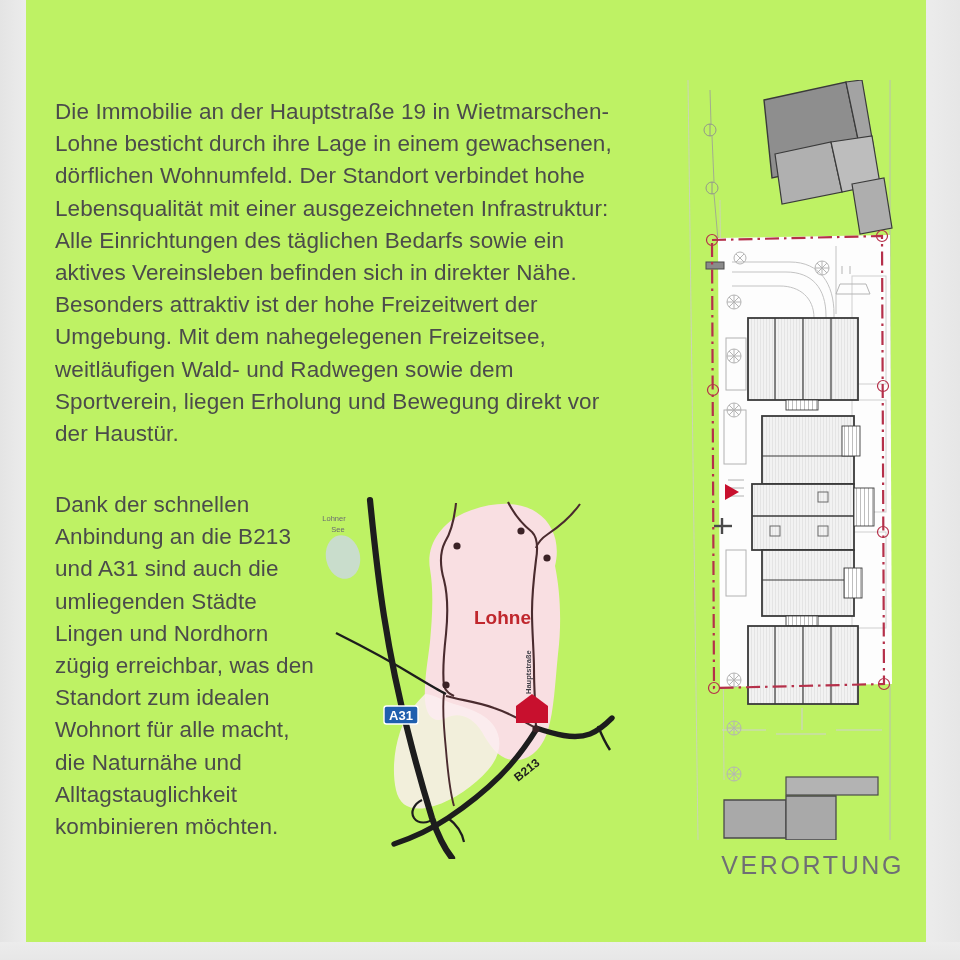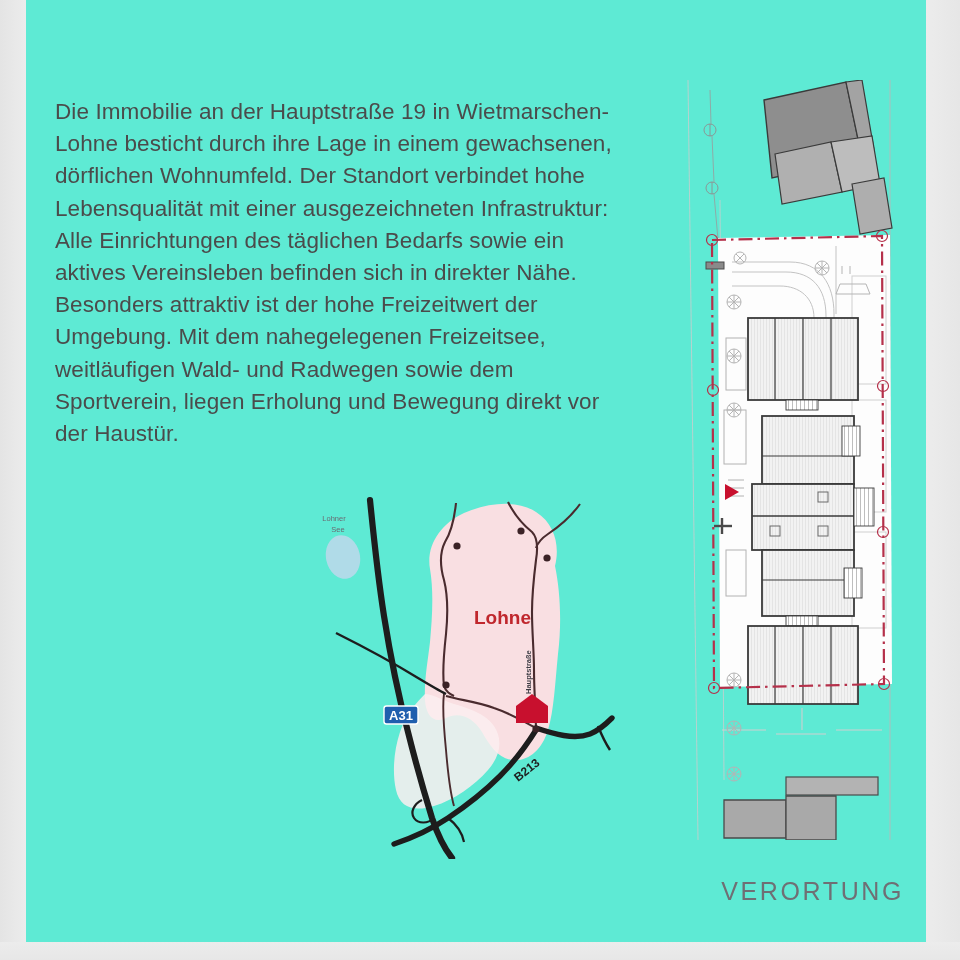--- a/index.html
+++ b/index.html
@@ -5,21 +5,21 @@
   * { box-sizing: border-box; margin: 0; padding: 0; }
   html, body {
     width: 960px; height: 960px;
     background: #ececec;
     font-family: "Liberation Sans", sans-serif;
     overflow: hidden;
   }
   #page {
     position: relative;
     width: 960px; height: 960px;
-    background: #5eead4;
+    background: #bef264;
   }
   
   #edge-left {
     position: absolute; left: 0; top: 0; width: 26px; height: 960px;
     background: linear-gradient(to right, #e4e4e4 0%, #ececec 100%);
   }
   #edge-right {
     position: absolute; right: 0; top: 0; width: 34px; height: 960px;
     background: linear-gradient(to left, #e6e6e6 0%, #ececec 100%);
   }
@@ -74,38 +74,39 @@
   #site-plan {
     position: absolute;
     left: 676px; top: 80px;
     width: 262px; height: 760px;
   }
   #site-plan svg { display: block; }
 
   
   #caption {
     position: absolute;
-    right: 56px; bottom: 54px;
+    right: 56px; bottom: 80px;
     font-size: 25px;
     letter-spacing: 2.6px;
     color: #6f6f74;
     font-weight: 400;
   }
 </style>
 </head>
 <body>
 
 <div id="page">
 
   <div id="edge-left"></div>
   <div id="edge-right"></div>
   <div id="edge-bottom"></div>
 
   <p class="body-text" id="para-1">Die Immobilie an der Hauptstraße 19 in Wietmarschen-Lohne besticht durch ihre Lage in einem gewachsenen, dörflichen Wohnumfeld. Der Standort verbindet hohe Lebensqualität mit einer ausgezeichneten Infrastruktur: Alle Einrichtungen des täglichen Bedarfs sowie ein aktives Vereinsleben befinden sich in direkter Nähe. Besonders attraktiv ist der hohe Freizeitwert der Umgebung. Mit dem nahegelegenen Freizeitsee, weitläufigen Wald- und Radwegen sowie dem Sportverein, liegen Erholung und Bewegung direkt vor der Haustür.</p>
 
+  <p class="body-text" id="para-2">Dank der schnellen Anbindung an die B213 und A31 sind auch die umliegenden Städte Lingen und Nordhorn zügig erreichbar, was den Standort zum idealen Wohnort für alle macht, die Naturnähe und Alltagstauglichkeit kombinieren möchten.</p>
 
   <div id="locator-map">
     <svg width="306" height="365" viewBox="0 0 306 365" xmlns="http://www.w3.org/2000/svg">
 
       <path d="M108 75 C104 52 118 30 142 19 C168 8 196 6 214 18
                C233 30 238 52 233 72 C238 96 240 128 236 160
                C233 190 232 216 226 236 C220 256 206 268 190 266
                C176 264 168 252 160 238 C150 222 136 218 124 224
                C112 230 104 222 103 206 C102 186 106 166 108 148
                C110 126 112 98 108 75 Z" fill="#f9dfe2"></path>

